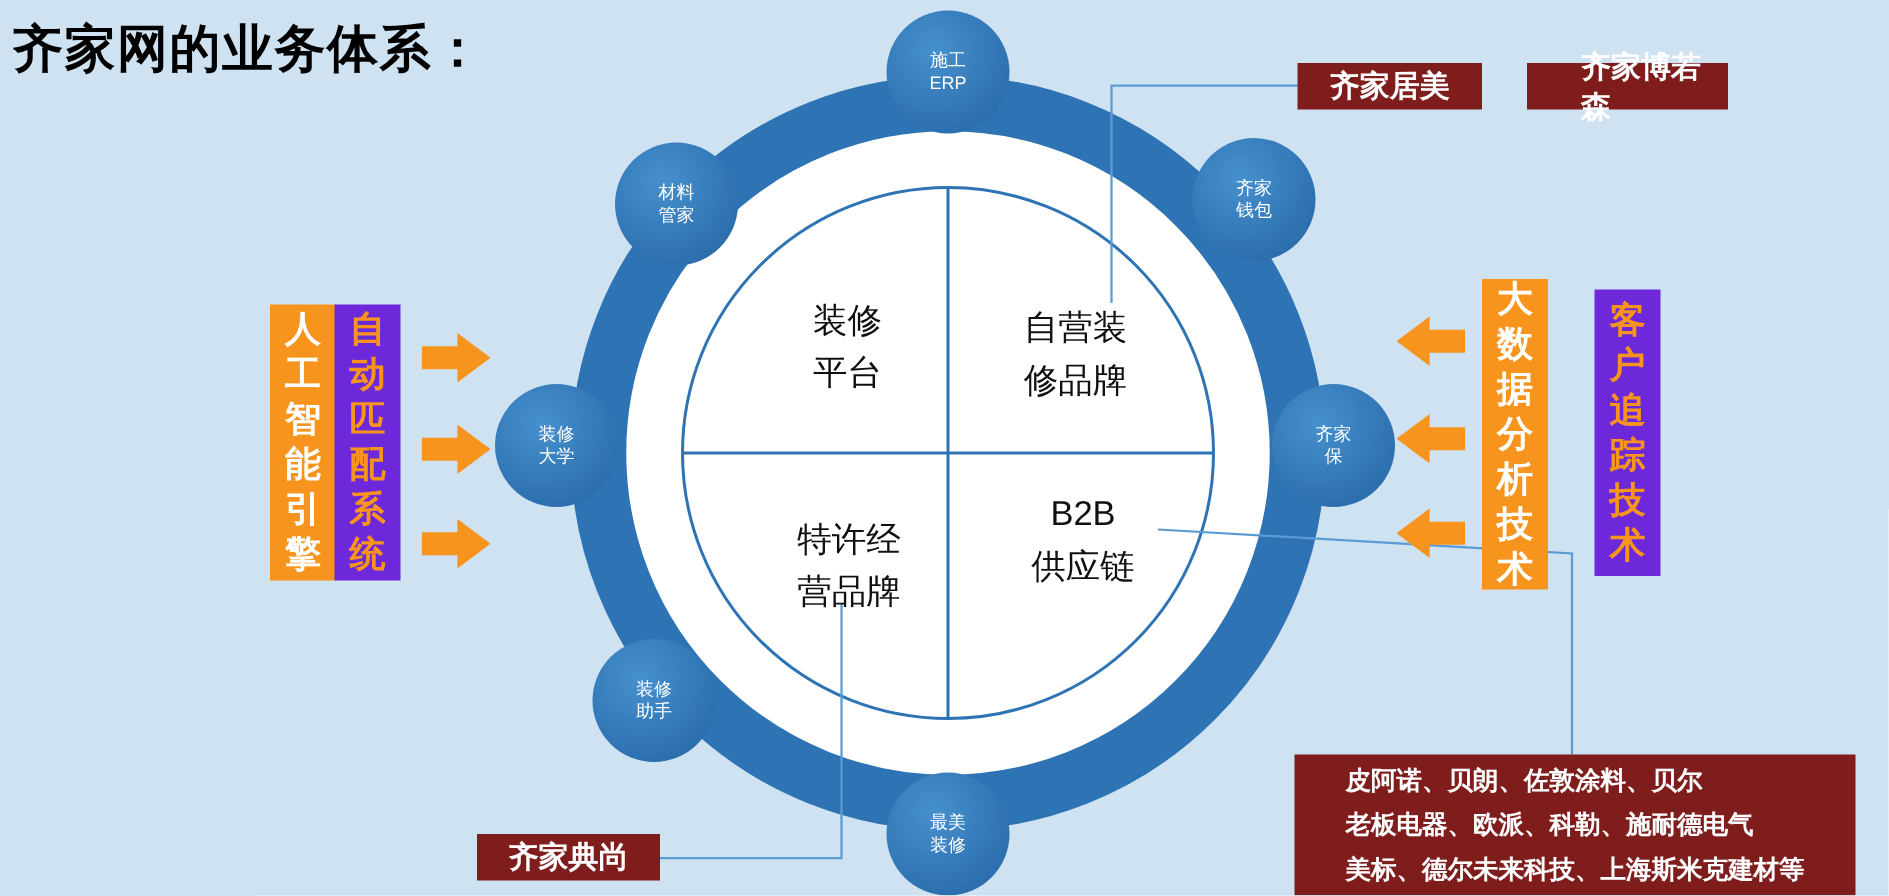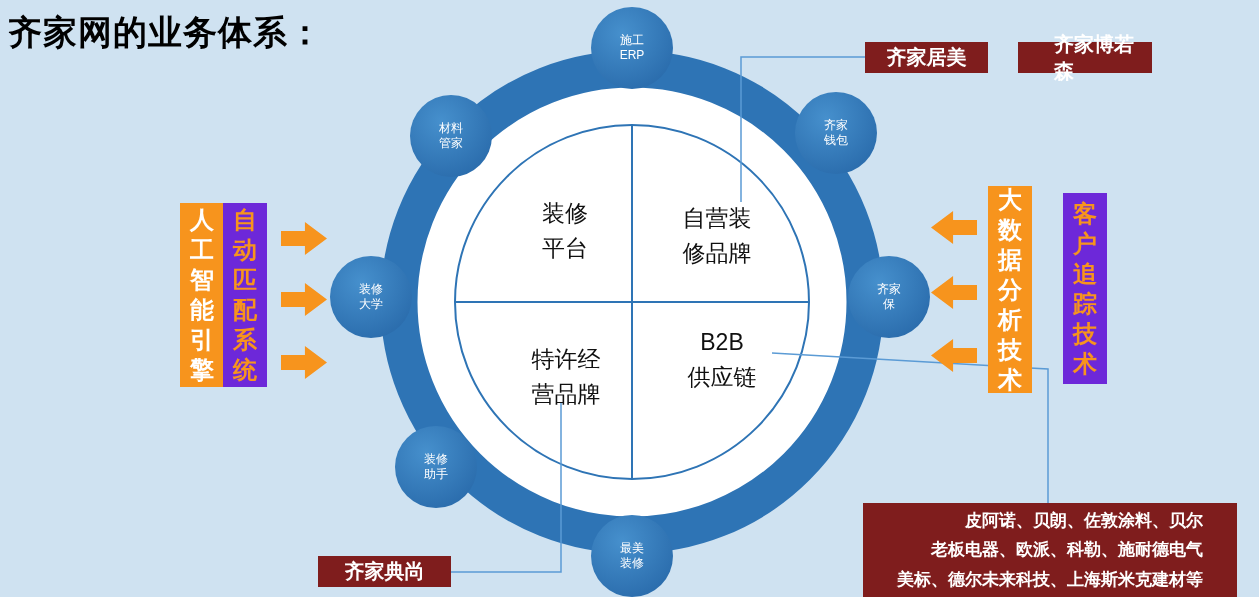--- a/index.html
+++ b/index.html
@@ -32,23 +32,23 @@
   .arrow { position:absolute; width:46px; height:33px; background:#f7941d;
            clip-path:polygon(0 27%,52% 27%,52% 0,100% 50%,52% 100%,52% 73%,0 73%); }
   .arrow.left { transform:scaleX(-1); }
   .la1{left:281px;top:222px;} .la2{left:281px;top:283px;} .la3{left:281px;top:346px;}
   .ra1{left:931px;top:211px;} .ra2{left:931px;top:276px;} .ra3{left:931px;top:339px;}
 
   .bluebox { position:absolute; background:#7f1d1d; color:#fff; font-weight:bold;
              display:flex; align-items:center; justify-content:center; }
   .bluebox.small { font-size:20px; height:31px; }
   .b-jumei{left:865px;top:42px;width:123px;} .b-boruosen{left:1018px;top:42px;width:134px;padding-left:36px;}
-  .b-dianshang{left:318px;top:556px;width:133px;}
+  .b-dianshang{left:318px;top:556px;width:122px;}
   .b-brands{left:863px;top:503px;width:374px;height:94px;font-size:17px;line-height:1.72;
-            white-space:pre-line; text-align:right;}
+            white-space:pre-line; text-align:left;}
 </style>
 </head>
 <body>
 
 <div class="stage">
 
   <div class="title">齐家网的业务体系：</div>
 
   <svg class="lines" width="1259" height="597" viewBox="0 0 1259 597">
     <circle cx="632" cy="302" r="233" fill="#ffffff" stroke="#2e74b5" stroke-width="37"></circle>

